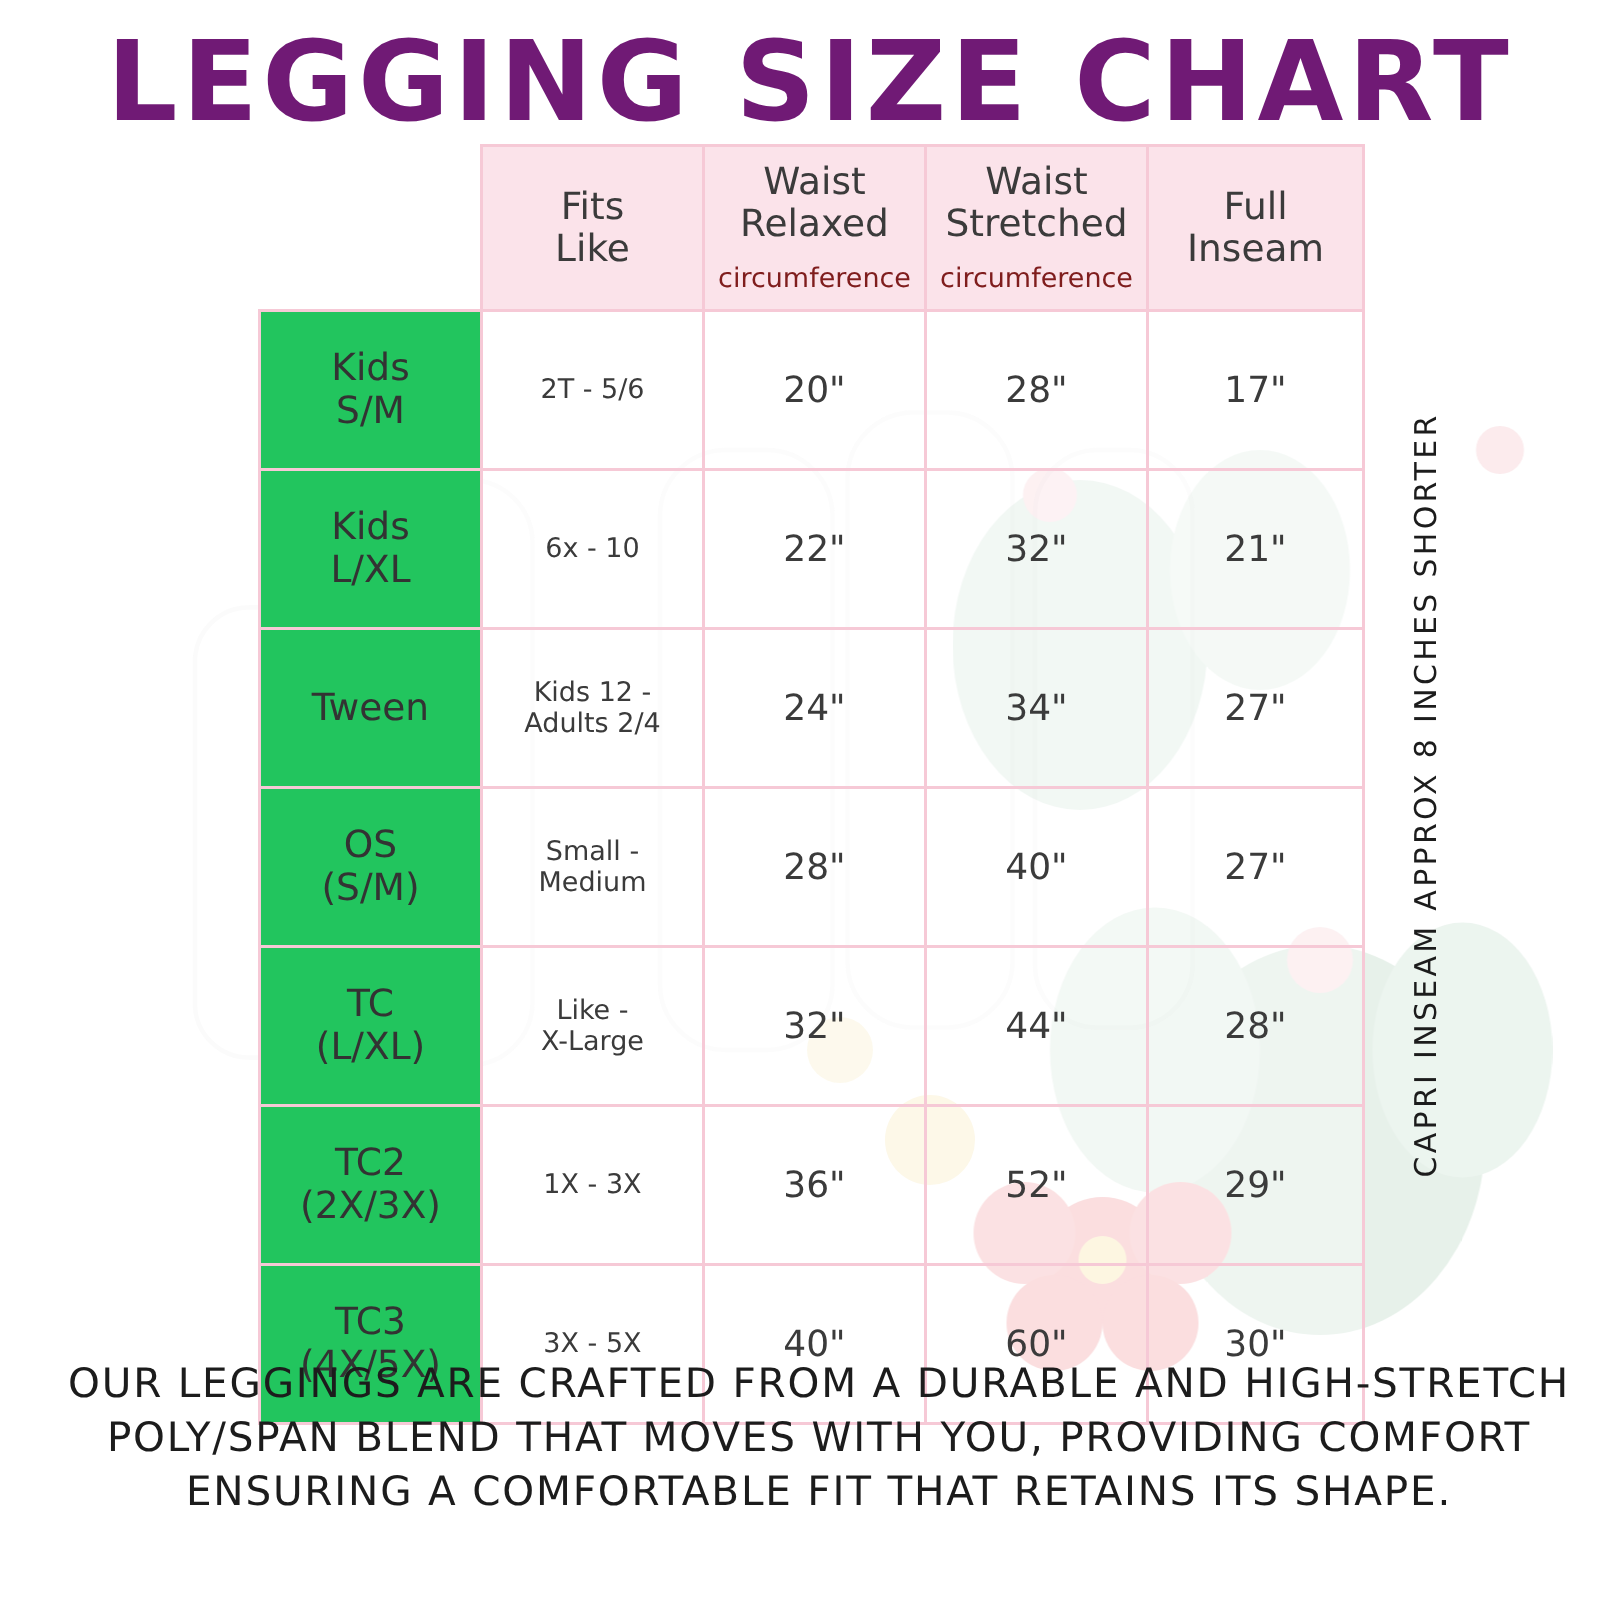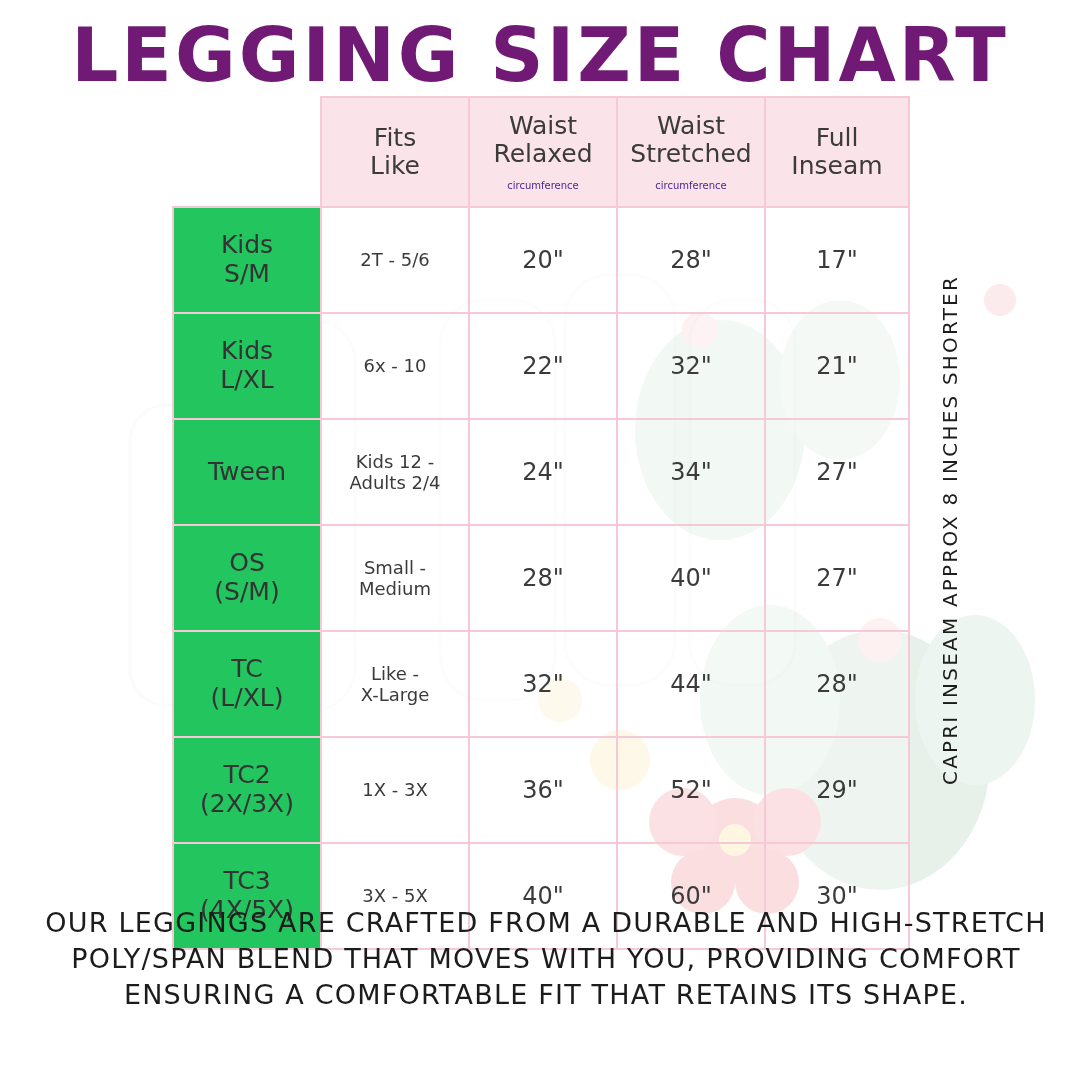--- a/index.html
+++ b/index.html
@@ -73,24 +73,24 @@
   }
   thead th {
     background: #fbe3ea;
     height: 100px;
     font-size: 25px;
     line-height: 1.12;
     color: #333333;
   }
   thead th .sub {
     display: block;
-    font-size: 10px;
+    font-size: 18px;
     line-height: 1.2;
     margin-top: 12px;
-    color: #4c1d95;
+    color: #7f1d1d;
   }
   tbody th.row-head {
     background: #22c55e;
     font-size: 25px;
     line-height: 1.15;
     font-weight: 400;
     color: #333333;
   }
   tbody td {
     background: rgba(255,255,255,0.30);

